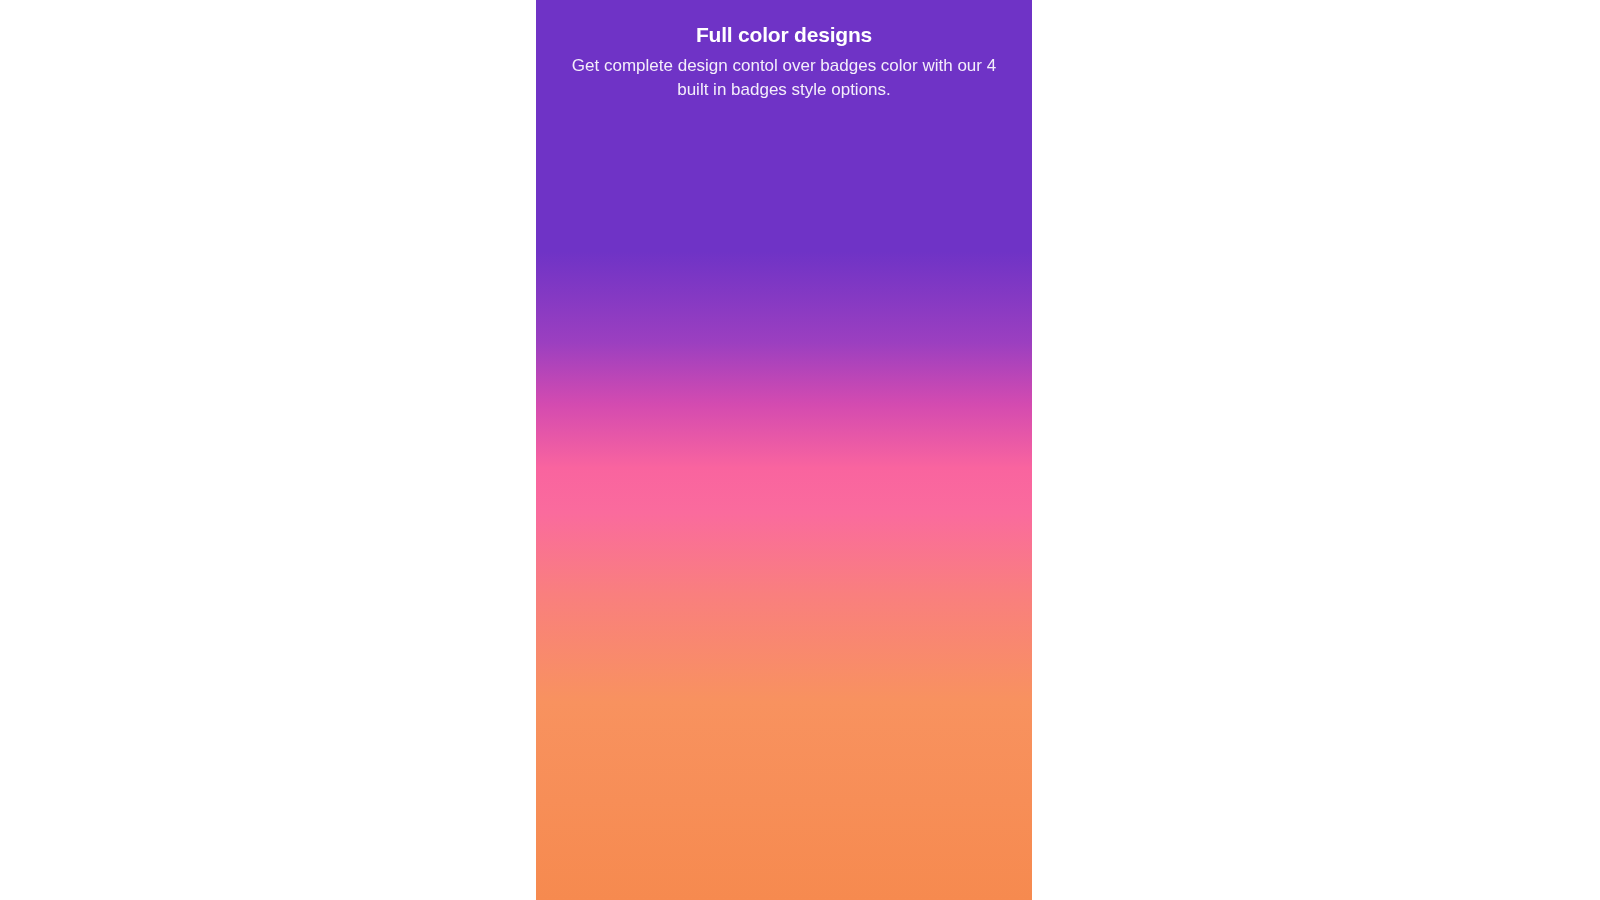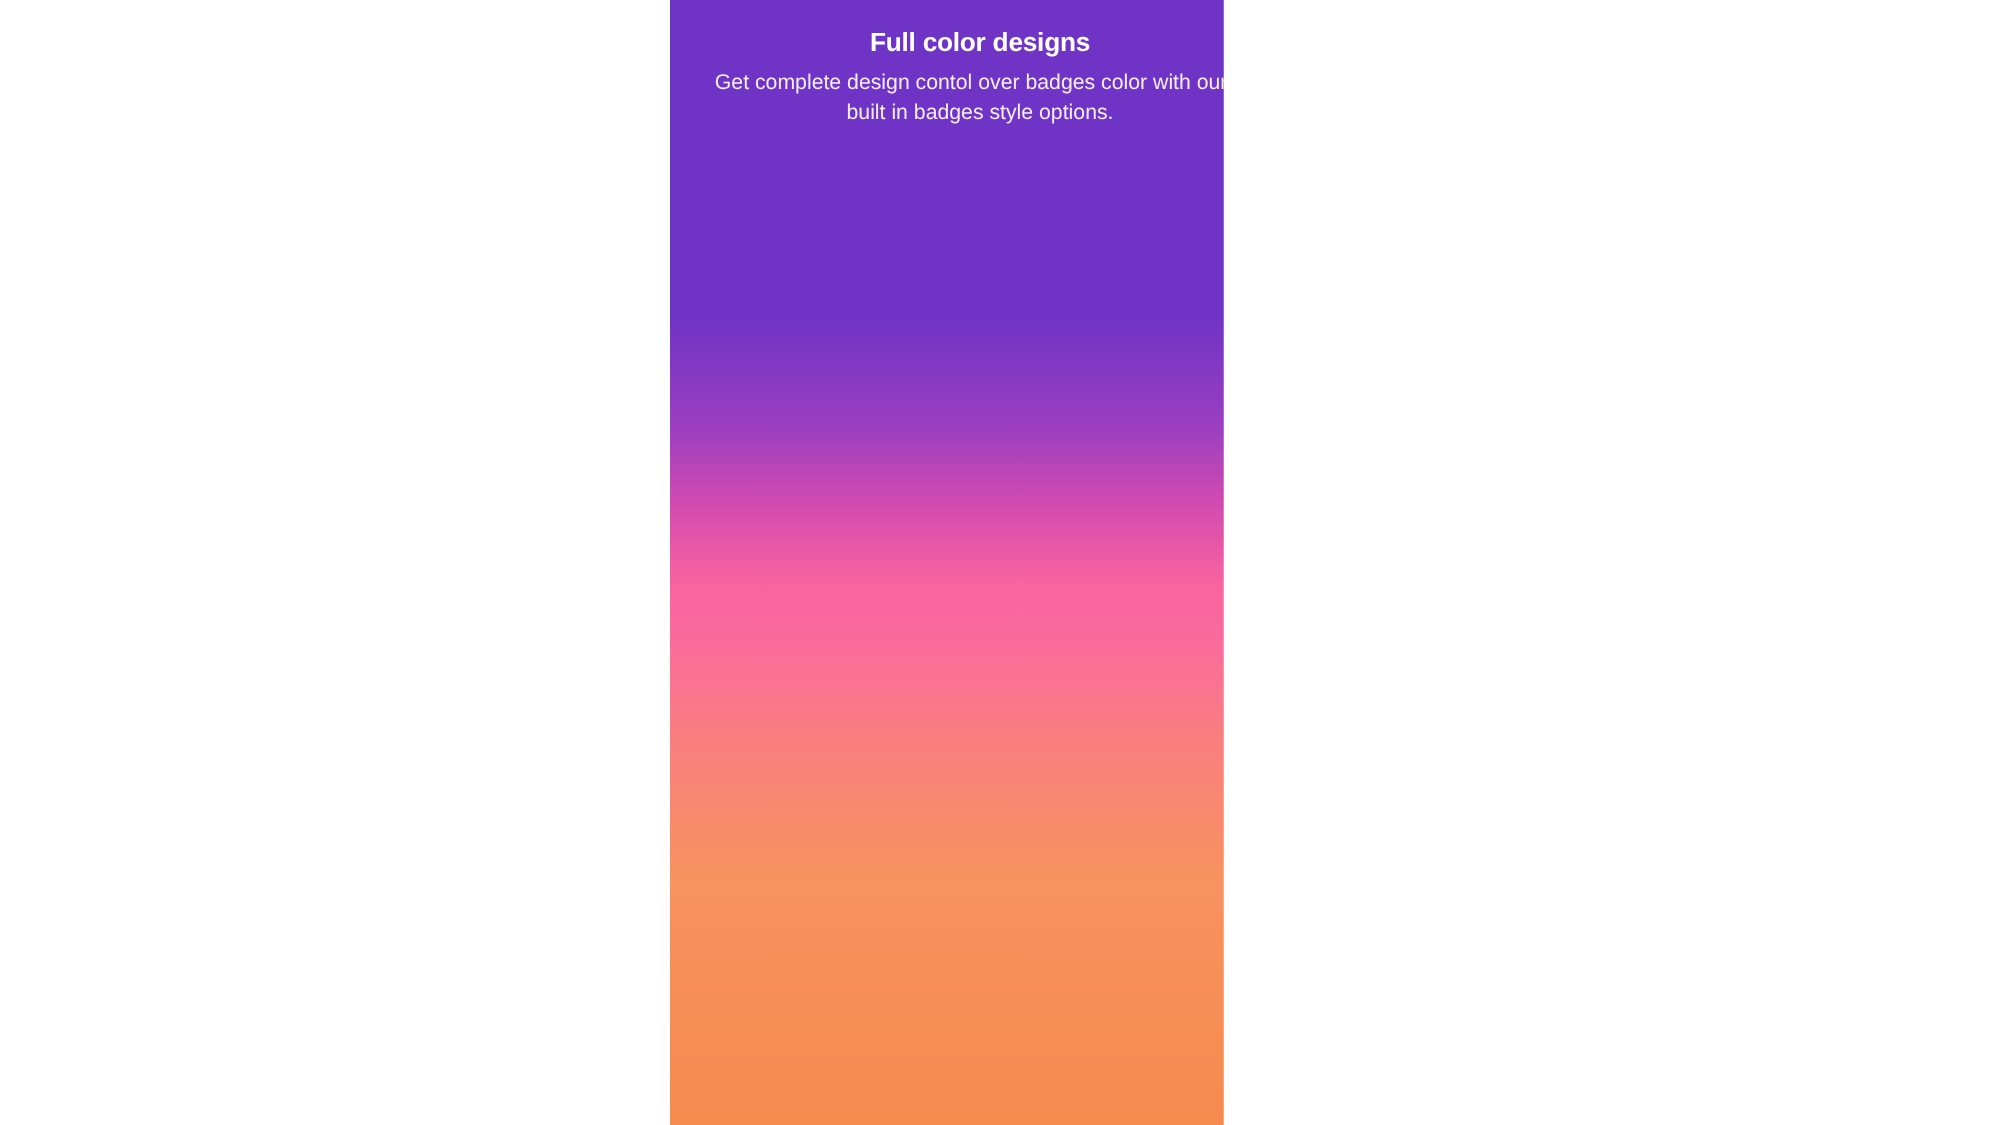--- a/index.html
+++ b/index.html
@@ -5,21 +5,21 @@
   html,body{margin:0;padding:0;}
   body{
     width:1600px;height:900px;overflow:hidden;
     background:#ffffff;
     font-family:"Liberation Sans", sans-serif;
   }
   .stage{position:relative;width:1600px;height:900px;background:#fff;}
 
   
   .promo{
-    position:absolute;left:536px;top:0;width:443px;height:900px;
+    position:absolute;left:536px;top:0;width:496px;height:900px;
     background:linear-gradient(180deg,
        #6f33c6 0%,
        #6f33c6 28%,
        #9b3fc0 38%,
        #d44bb0 45%,
        #f9649f 52%,
        #fa6b9d 57%,
        #f97f7e 66%,
        #f8925f 78%,
        #f68a4f 100%);

